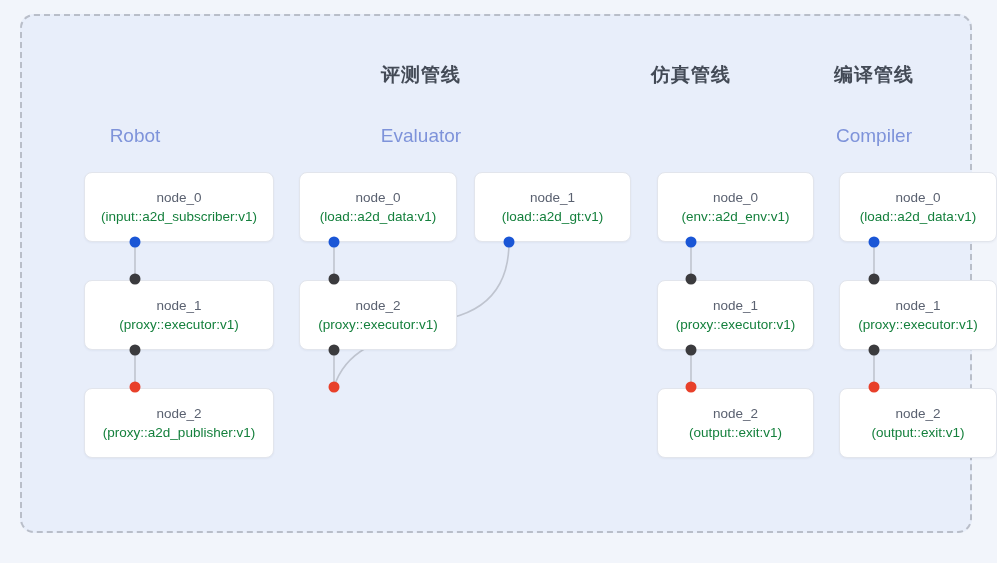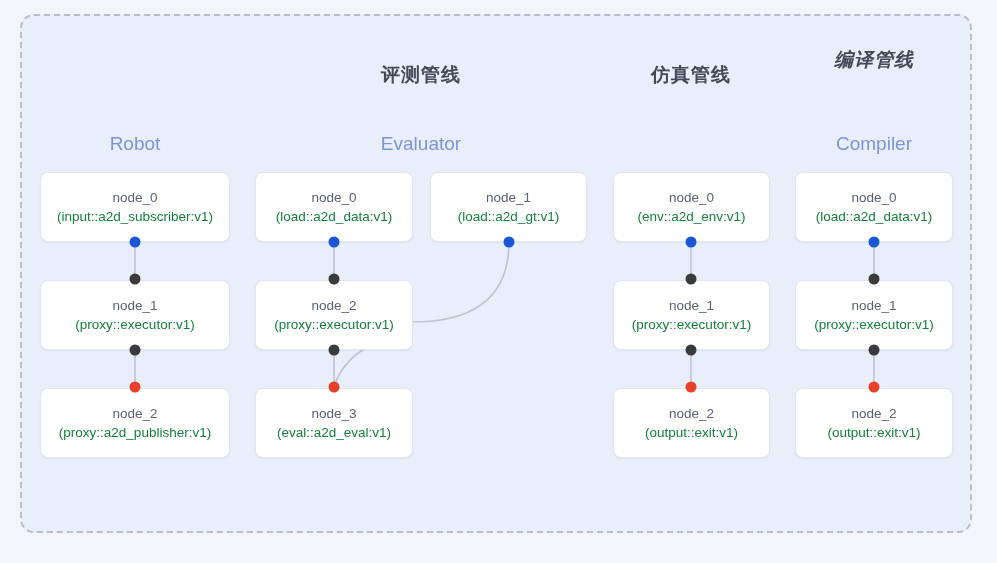--- a/index.html
+++ b/index.html
@@ -34,33 +34,33 @@
     color:#434a56;
     letter-spacing:1px;
     white-space:nowrap;
   }
   .col-title-en{
     position:absolute;
     text-align:center;
     font-size:19px;
     color:#7e93da;
     white-space:nowrap;
-    margin-top:8px;
   }
   .node-box{
     position:absolute;
     box-sizing:border-box;
     background:#ffffff;
     border:1px solid #e2e5ec;
     border-radius:8px;
     display:flex;
     flex-direction:column;
     align-items:center;
     justify-content:center;
     box-shadow:0 1px 2px rgba(40,55,90,0.05);
+    margin-left:44px;
   }
   .node-title{
     font-size:13.5px;
     color:#5a6170;
     line-height:19px;
   }
   .node-sub{
     font-size:13.5px;
     color:#15803d;
     line-height:19px;
@@ -141,24 +141,20 @@
   <div class="port port-out" style="left:509px;top:242px;"></div>
 
   <div class="port port-mid" style="left:334px;top:279px;"></div>
   <div class="node-box" style="left:255px;top:280px;width:158px;height:70px;">
     <div class="node-title">node_2</div>
     <div class="node-sub">(proxy::executor:v1)</div>
   </div>
   <div class="port port-mid" style="left:334px;top:350px;"></div>
 
   <div class="port port-in" style="left:334px;top:387px;"></div>
-  <div class="node-box" style="left:255px;top:388px;width:158px;height:70px;">
-    <div class="node-title">node_3</div>
-    <div class="node-sub">(eval::a2d_eval:v1)</div>
-  </div>
 
   <div class="col-title-cn" style="left:611px;top:62px;width:160px;">仿真管线</div>
 
   <div class="node-box" style="left:613px;top:172px;width:157px;height:70px;">
     <div class="node-title">node_0</div>
     <div class="node-sub">(env::a2d_env:v1)</div>
   </div>
   <div class="port port-out" style="left:691px;top:242px;"></div>
 
   <div class="port port-mid" style="left:691px;top:279px;"></div>
@@ -167,21 +163,21 @@
     <div class="node-sub">(proxy::executor:v1)</div>
   </div>
   <div class="port port-mid" style="left:691px;top:350px;"></div>
 
   <div class="port port-in" style="left:691px;top:387px;"></div>
   <div class="node-box" style="left:613px;top:388px;width:157px;height:70px;">
     <div class="node-title">node_2</div>
     <div class="node-sub">(output::exit:v1)</div>
   </div>
 
-  <div class="col-title-cn" style="left:794px;top:47px;width:160px;font-style:italic;">编译管线</div>
+  <div class="col-title-cn" style="left:794px;top:62px;width:160px;">编译管线</div>
   <div class="col-title-en" style="left:794px;top:125px;width:160px;">Compiler</div>
 
   <div class="node-box" style="left:795px;top:172px;width:158px;height:70px;">
     <div class="node-title">node_0</div>
     <div class="node-sub">(load::a2d_data:v1)</div>
   </div>
   <div class="port port-out" style="left:874px;top:242px;"></div>
 
   <div class="port port-mid" style="left:874px;top:279px;"></div>
   <div class="node-box" style="left:795px;top:280px;width:158px;height:70px;">

